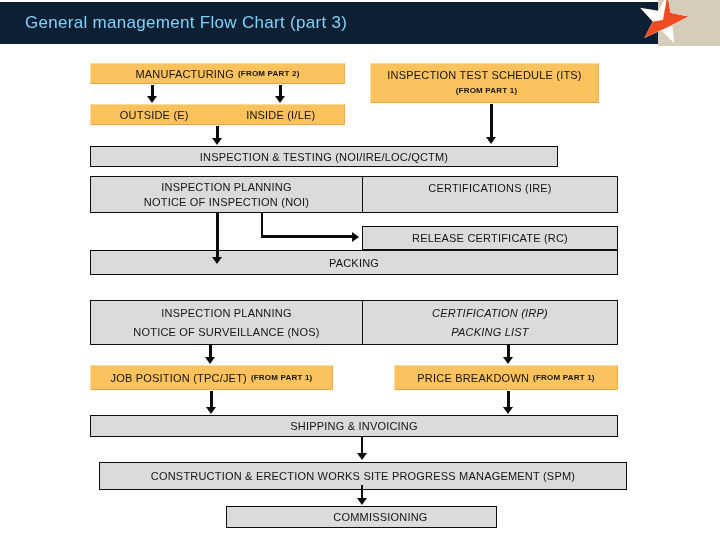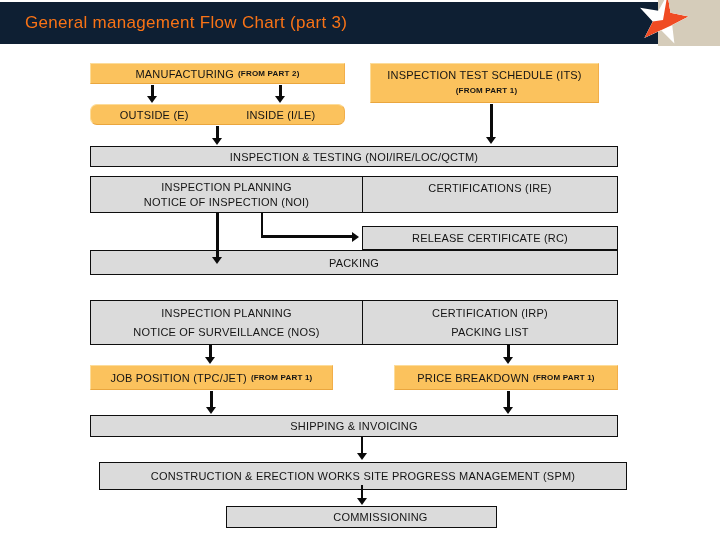--- a/index.html
+++ b/index.html
@@ -11,49 +11,49 @@
   body{
     position:relative; overflow:hidden; background:#ffffff;
     font-family:"Liberation Sans","DejaVu Sans",sans-serif; color:var(--ink);
   }
   
   .header{
     position:absolute; left:0; top:2px; width:658px; height:42px;
     background:var(--navy); display:flex; align-items:center; padding-left:25px;
   }
   .header .title{
-    color:#f97316; font-size:17px; letter-spacing:.3px; font-weight:400; white-space:nowrap;
+    color:#7dd3fc; font-size:17px; letter-spacing:.3px; font-weight:400; white-space:nowrap;
   }
   .logo-block{
     position:absolute; left:658px; top:0; width:62px; height:46px; background:var(--logo_beige);
   }
   .logo-star{ position:absolute; left:620px; top:0; width:90px; height:50px; overflow:hidden; }
   
   .node{
     position:absolute; display:flex; align-items:center; justify-content:center;
     font-size:11px; letter-spacing:.2px; text-align:center; line-height:12px; white-space:nowrap;
   }
   .node .note{ font-size:8px; font-weight:700; margin-left:4px; letter-spacing:.2px; }
   .orange{ background:var(--orange); border:1px solid; border-color:#fcdc9a #f2ae49 #eaa63e #fcdc9a; }
   .gray{ background:var(--gray); border:1px solid #0e0e0e; }
   .two-line{ flex-direction:column; justify-content:space-evenly; align-items:center; }
   .top-line{ justify-content:center; align-items:flex-start; padding-top:5px; }
-  .split{ justify-content:space-between;border-radius:7px; }
+  .split{ justify-content:space-between; }
   .split .half{ flex:1; text-align:center; }
   
   .n-manufacturing{ left:90px;  top:63px;  width:255px; height:21px; }
   .n-its          { left:370px; top:63px;  width:229px; height:40px; }
   .n-outin        { left:90px;  top:104px; width:255px; height:21px; }
-  .n-insptest     { left:90px;  top:146px; width:528px; height:21px; }
+  .n-insptest     { left:90px;  top:146px; width:468px; height:21px; }
   .n-plan-noi     { left:90px;  top:176px; width:273px; height:37px; }
   .n-cert-ire     { left:362px; top:176px; width:256px; height:37px; }
   .n-release      { left:362px; top:226px; width:256px; height:24px; }
   .n-packing      { left:90px;  top:250px; width:528px; height:25px; }
   .n-plan-nos     { left:90px;  top:300px; width:273px; height:45px; }
-  .n-cert-irp     { left:362px; top:300px; width:256px; height:45px; }
+  .n-cert-irp     { left:362px; top:300px; width:256px; height:45px;font-style:italic; }
   .n-jobpos       { left:90px;  top:365px; width:243px; height:25px; }
   .n-priceb       { left:394px; top:365px; width:224px; height:25px; }
   .n-shipping     { left:90px;  top:415px; width:528px; height:22px; }
   .n-construction { left:99px;  top:462px; width:528px; height:28px; }
   .n-commissioning{ left:226px; top:506px; width:271px; height:22px;padding-left:38px; }
   
   .av{ position:absolute; width:3px; background:var(--line); }
   .av.thin{ width:2px; }
   .av.headed::after{
     content:""; position:absolute; left:50%; bottom:-6px; transform:translateX(-50%);

